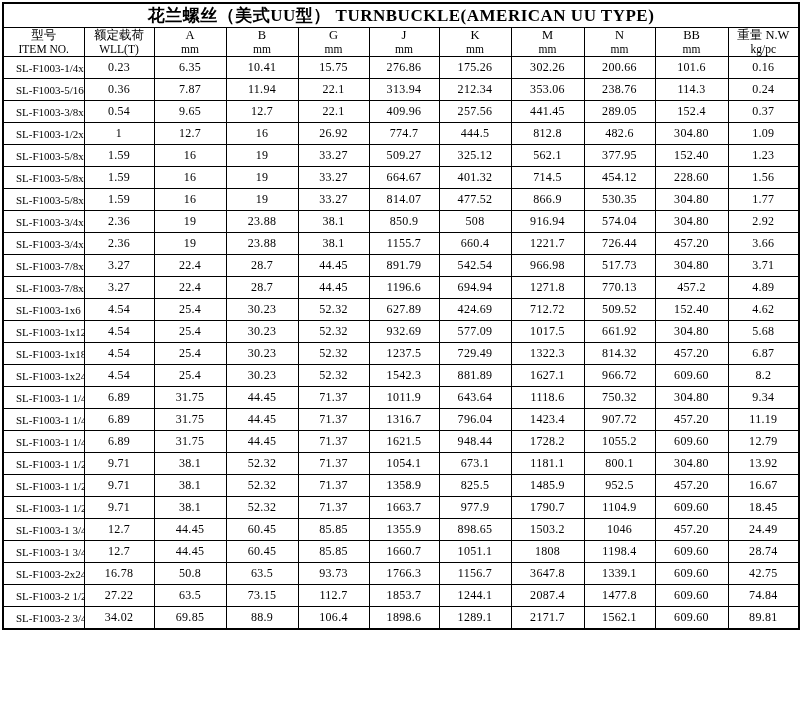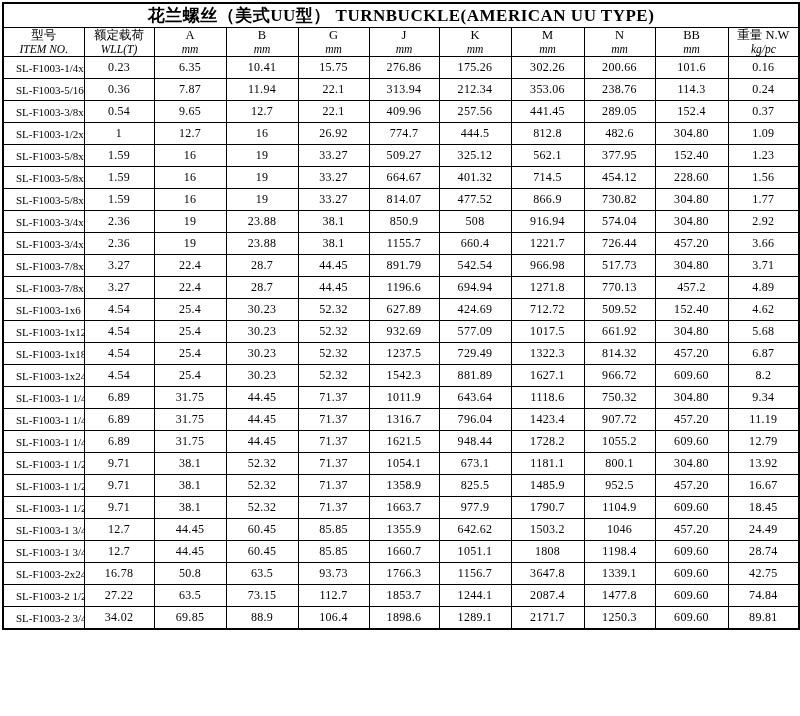--- a/index.html
+++ b/index.html
@@ -39,21 +39,21 @@
     font-size: 17px;
     font-weight: bold;
     letter-spacing: 0.5px;
   }
   tr.header-row th {
     height: 28px;
     font-size: 12px;
     line-height: 1.15;
   }
   tr.header-row .h1 { font-size: 12.5px; }
-  tr.header-row .h2 { font-size: 11.5px; font-style: italic; }
+  tr.header-row .h2 { font-size: 11.5px; }
   tbody td {
     height: 21px;
     font-size: 12px;
     letter-spacing: 0.3px;
   }
   tbody td.item {
     text-align: left;
     padding-left: 12px;
     font-size: 11px;
     letter-spacing: 0;
@@ -209,21 +209,21 @@
         </tr>
         <tr>
           <td class="item">SL-F1003-5/8x12</td>
           <td class="val">1.59</td>
           <td class="val">16</td>
           <td class="val">19</td>
           <td class="val">33.27</td>
           <td class="val">814.07</td>
           <td class="val">477.52</td>
           <td class="val">866.9</td>
-          <td class="val">730.82</td>
+          <td class="val">530.35</td>
           <td class="val">304.80</td>
           <td class="val">1.77</td>
         </tr>
         <tr>
           <td class="item">SL-F1003-3/4x12</td>
           <td class="val">2.36</td>
           <td class="val">19</td>
           <td class="val">23.88</td>
           <td class="val">38.1</td>
           <td class="val">850.9</td>
@@ -402,21 +402,21 @@
           <td class="val">609.60</td>
           <td class="val">18.45</td>
         </tr>
         <tr>
           <td class="item">SL-F1003-1 3/4x18</td>
           <td class="val">12.7</td>
           <td class="val">44.45</td>
           <td class="val">60.45</td>
           <td class="val">85.85</td>
           <td class="val">1355.9</td>
-          <td class="val">642.62</td>
+          <td class="val">898.65</td>
           <td class="val">1503.2</td>
           <td class="val">1046</td>
           <td class="val">457.20</td>
           <td class="val">24.49</td>
         </tr>
         <tr>
           <td class="item">SL-F1003-1 3/4x24</td>
           <td class="val">12.7</td>
           <td class="val">44.45</td>
           <td class="val">60.45</td>
@@ -456,19 +456,19 @@
         </tr>
         <tr>
           <td class="item">SL-F1003-2 3/4x24</td>
           <td class="val">34.02</td>
           <td class="val">69.85</td>
           <td class="val">88.9</td>
           <td class="val">106.4</td>
           <td class="val">1898.6</td>
           <td class="val">1289.1</td>
           <td class="val">2171.7</td>
-          <td class="val">1250.3</td>
+          <td class="val">1562.1</td>
           <td class="val">609.60</td>
           <td class="val">89.81</td>
         </tr>
       </tbody>
   </table>
 </div>
 
 </body></html>

